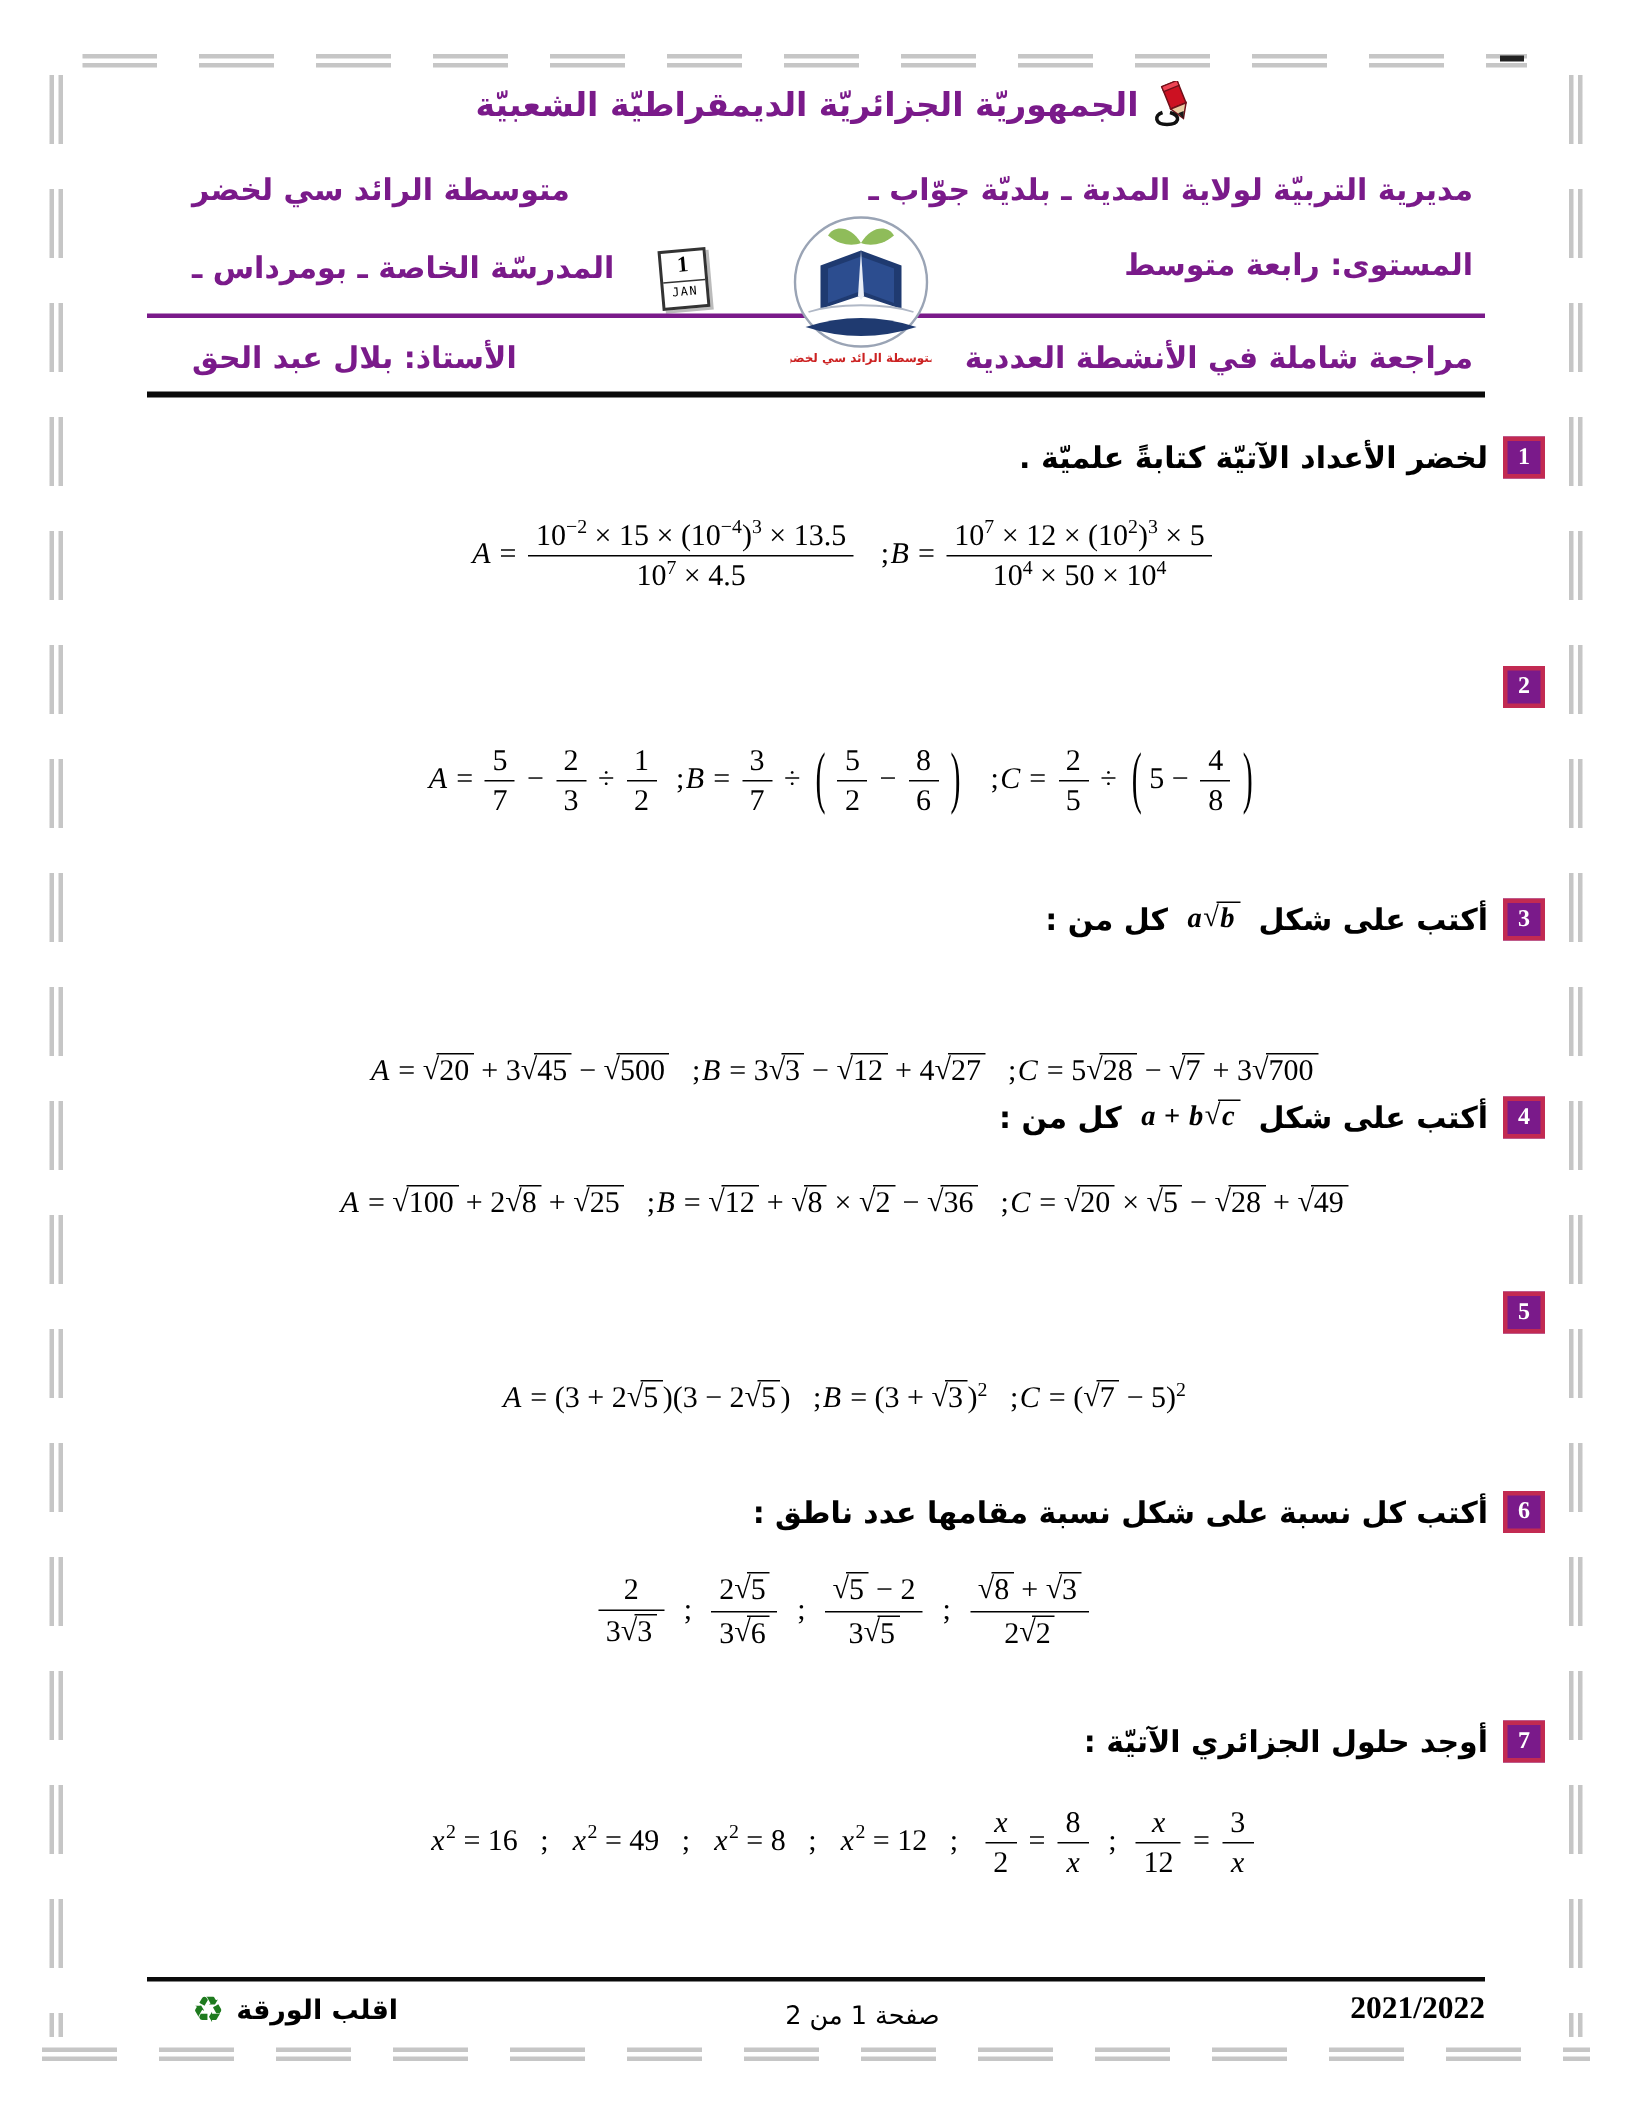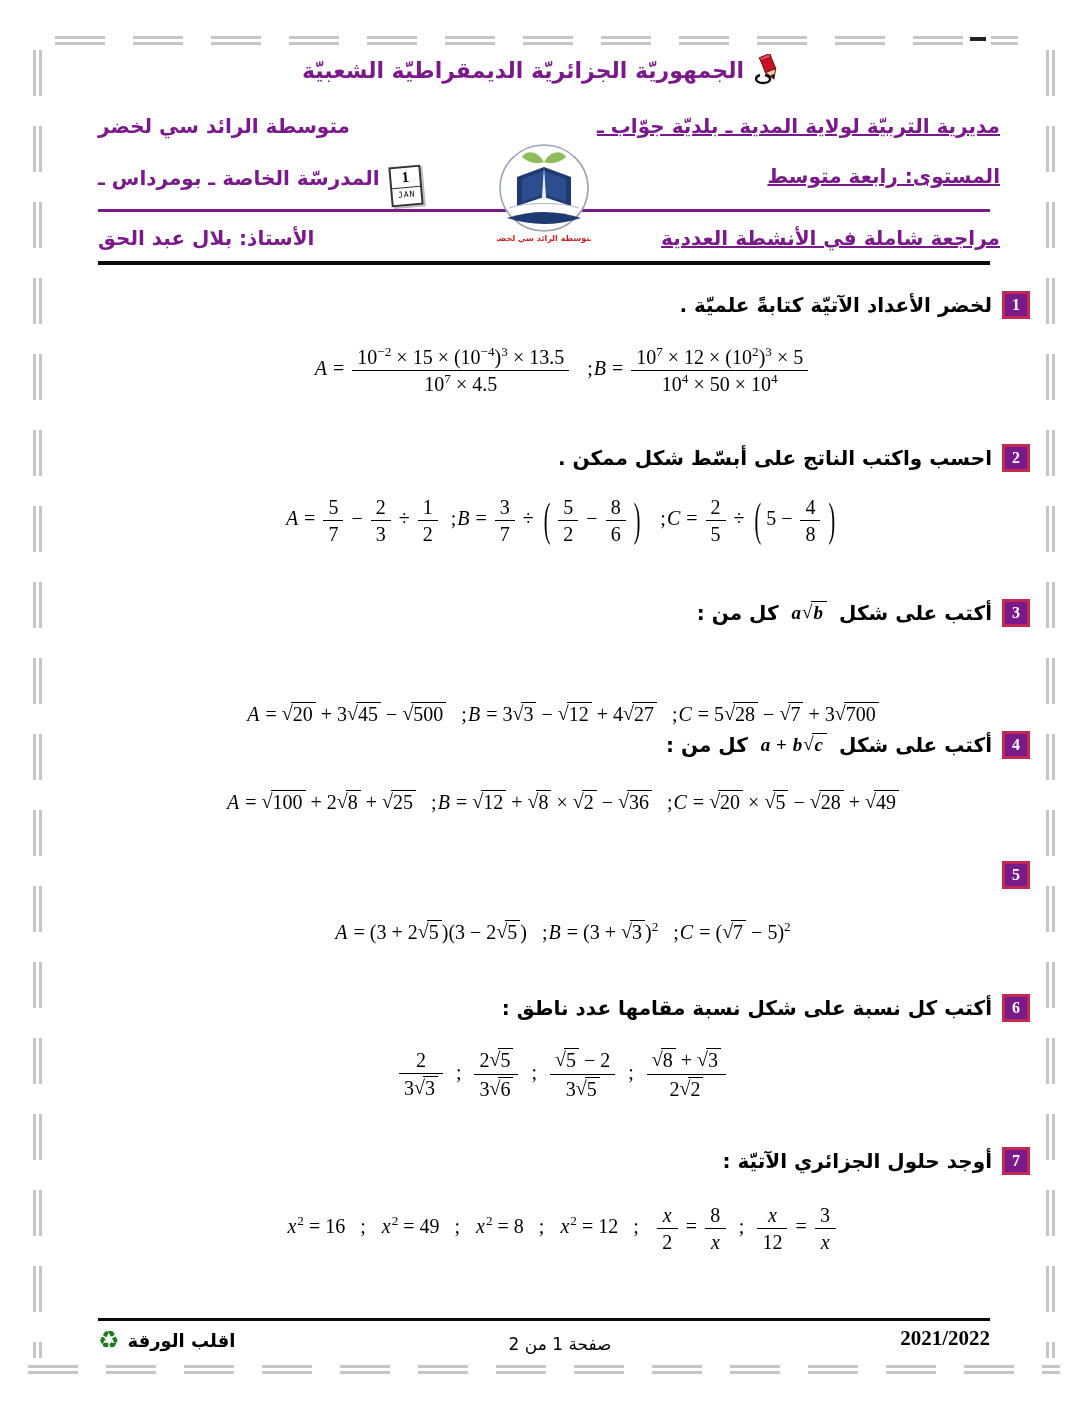--- a/index.html
+++ b/index.html
@@ -1,33 +1,33 @@
 <!DOCTYPE html>
 <html lang="ar"><head>
 <meta charset="utf-8">
 <style>
   * { margin:0; padding:0; box-sizing:border-box; }
   html,body { background:#ffffff; }
   body {
     width:1088px; height:1408px; position:relative; overflow:hidden;
     font-family:"DejaVu Sans", sans-serif; color:#000;
   }
-  .abs { position:absolute; }
+  .abs { position:absolute;margin-left:30px; }
 
   
   .dashH { position:absolute; height:3px;
     background:repeating-linear-gradient(90deg,#c6c6c6 0 50px,transparent 50px 78px); }
   .dashV { position:absolute; width:3px;
     background:repeating-linear-gradient(180deg,#c6c6c6 0 46px,transparent 46px 76px); }
 
   
   .hdr-purple { color:#7a1a8a; font-weight:bold; }
   .republic { top:54px; left:0; right:0; display:flex; justify-content:center;
     align-items:center; gap:8px; font-size:22px; }
-  .hline-right { right:88px; text-align:right; direction:rtl; font-size:20px;text-decoration:underline; }
+  .hline-right { right:106px; text-align:right; direction:rtl; font-size:20px; }
   .hline-left  { left:98px;  text-align:left;  direction:rtl; font-size:20px; }
   .rule { left:98px; right:98px; position:absolute; }
   .rule.purple { height:3px; background:#7a1a8a; }
   .rule.black  { height:3.5px; background:#0a0a0a; }
 
   .cal { display:inline-block; width:32px; height:40px; border:2px solid #333; background:#fff;
     transform:rotate(-5deg); text-align:center; box-shadow:2px 2px 0 #bbb; margin-left:10px; }
   .cal-day { display:block; font-family:"Liberation Serif",serif; font-size:15px; font-weight:bold;
     line-height:19px; border-bottom:1px solid #333; }
   .cal-mon { display:block; font-size:8px; letter-spacing:1px; line-height:13px; font-family:"DejaVu Sans Mono",monospace; }
@@ -88,21 +88,21 @@
       </g>
       <path d="M8 21 C2 23, 3 29, 11 29 C19 29, 21 23, 13 21" fill="none" stroke="#111" stroke-width="2.4"></path>
     </svg>
   </span>
 </div>
 
 <div class="abs hline-right hdr-purple" style="top:114px;">مديرية التربيّة لولاية المدية ـ بلديّة جوّاب ـ</div>
 <div class="abs hline-right hdr-purple" style="top:164px;">المستوى: رابعة متوسط</div>
 
 <div class="abs hline-left hdr-purple" style="top:114px;">متوسطة الرائد سي لخضر</div>
-<div class="abs leftrow" style="left:98px; top:166px;">
+<div class="abs leftrow" style="left:98px; top:166px;gap:20px;">
   <span class="hdr-purple ar" style="font-size:20px;">المدرسّة الخاصة ـ بومرداس ـ</span>
   <span class="cal">
     <span class="cal-day">1</span>
     <span class="cal-mon">JAN</span>
   </span>
 </div>
 
 <div class="rule purple" style="top:209px;"></div>
 
 <div class="abs" style="left:497px; top:142px; line-height:0;">
@@ -129,21 +129,20 @@
 <div class="qhead" style="top:291px;">
   <span class="qbadge">1</span>
   <span>لخضر الأعداد الآتيّة كتابةً علميّة .</span>
 </div>
 <div class="qmath" style="top:346px;">
   <span class="math"><i>A</i> = <span class="frac"><span class="fn">10<sup>−2</sup> × 15 × (10<sup>−4</sup>)<sup>3</sup> × 13.5</span><span class="fd">10<sup>7</sup> × 4.5</span></span>&nbsp;&nbsp;&nbsp;;<i>B</i> = <span class="frac"><span class="fn">10<sup>7</sup> × 12 × (10<sup>2</sup>)<sup>3</sup> × 5</span><span class="fd">10<sup>4</sup> × 50 × 10<sup>4</sup></span></span></span>
 </div>
 
 <div class="qhead" style="top:444px;">
   <span class="qbadge">2</span>
-  <span>احسب واكتب الناتج على أبسّط شكل ممكن .</span>
 </div>
 <div class="qmath" style="top:496px;">
   <span class="math"><i>A</i> = <span class="frac"><span class="fn">5</span><span class="fd">7</span></span> − <span class="frac"><span class="fn">2</span><span class="fd">3</span></span> ÷ <span class="frac"><span class="fn">1</span><span class="fd">2</span></span>&nbsp;&nbsp;;<i>B</i> = <span class="frac"><span class="fn">3</span><span class="fd">7</span></span> ÷ <span class="bp">(</span><span class="pg"><span class="frac"><span class="fn">5</span><span class="fd">2</span></span> − <span class="frac"><span class="fn">8</span><span class="fd">6</span></span></span><span class="bp">)</span>&nbsp;&nbsp;&nbsp;;<i>C</i> = <span class="frac"><span class="fn">2</span><span class="fd">5</span></span> ÷ <span class="bp">(</span><span class="pg">5 − <span class="frac"><span class="fn">4</span><span class="fd">8</span></span></span><span class="bp">)</span></span>
 </div>
 
 <div class="qhead" style="top:599px;">
   <span class="qbadge">3</span>
   <span>أكتب على شكل</span>
   <span class="math imath" dir="ltr"><i>a</i><span class="sqrt"><span class="rs">√</span><span class="rb"><i>b</i></span></span></span>
   <span>كل من :</span>

